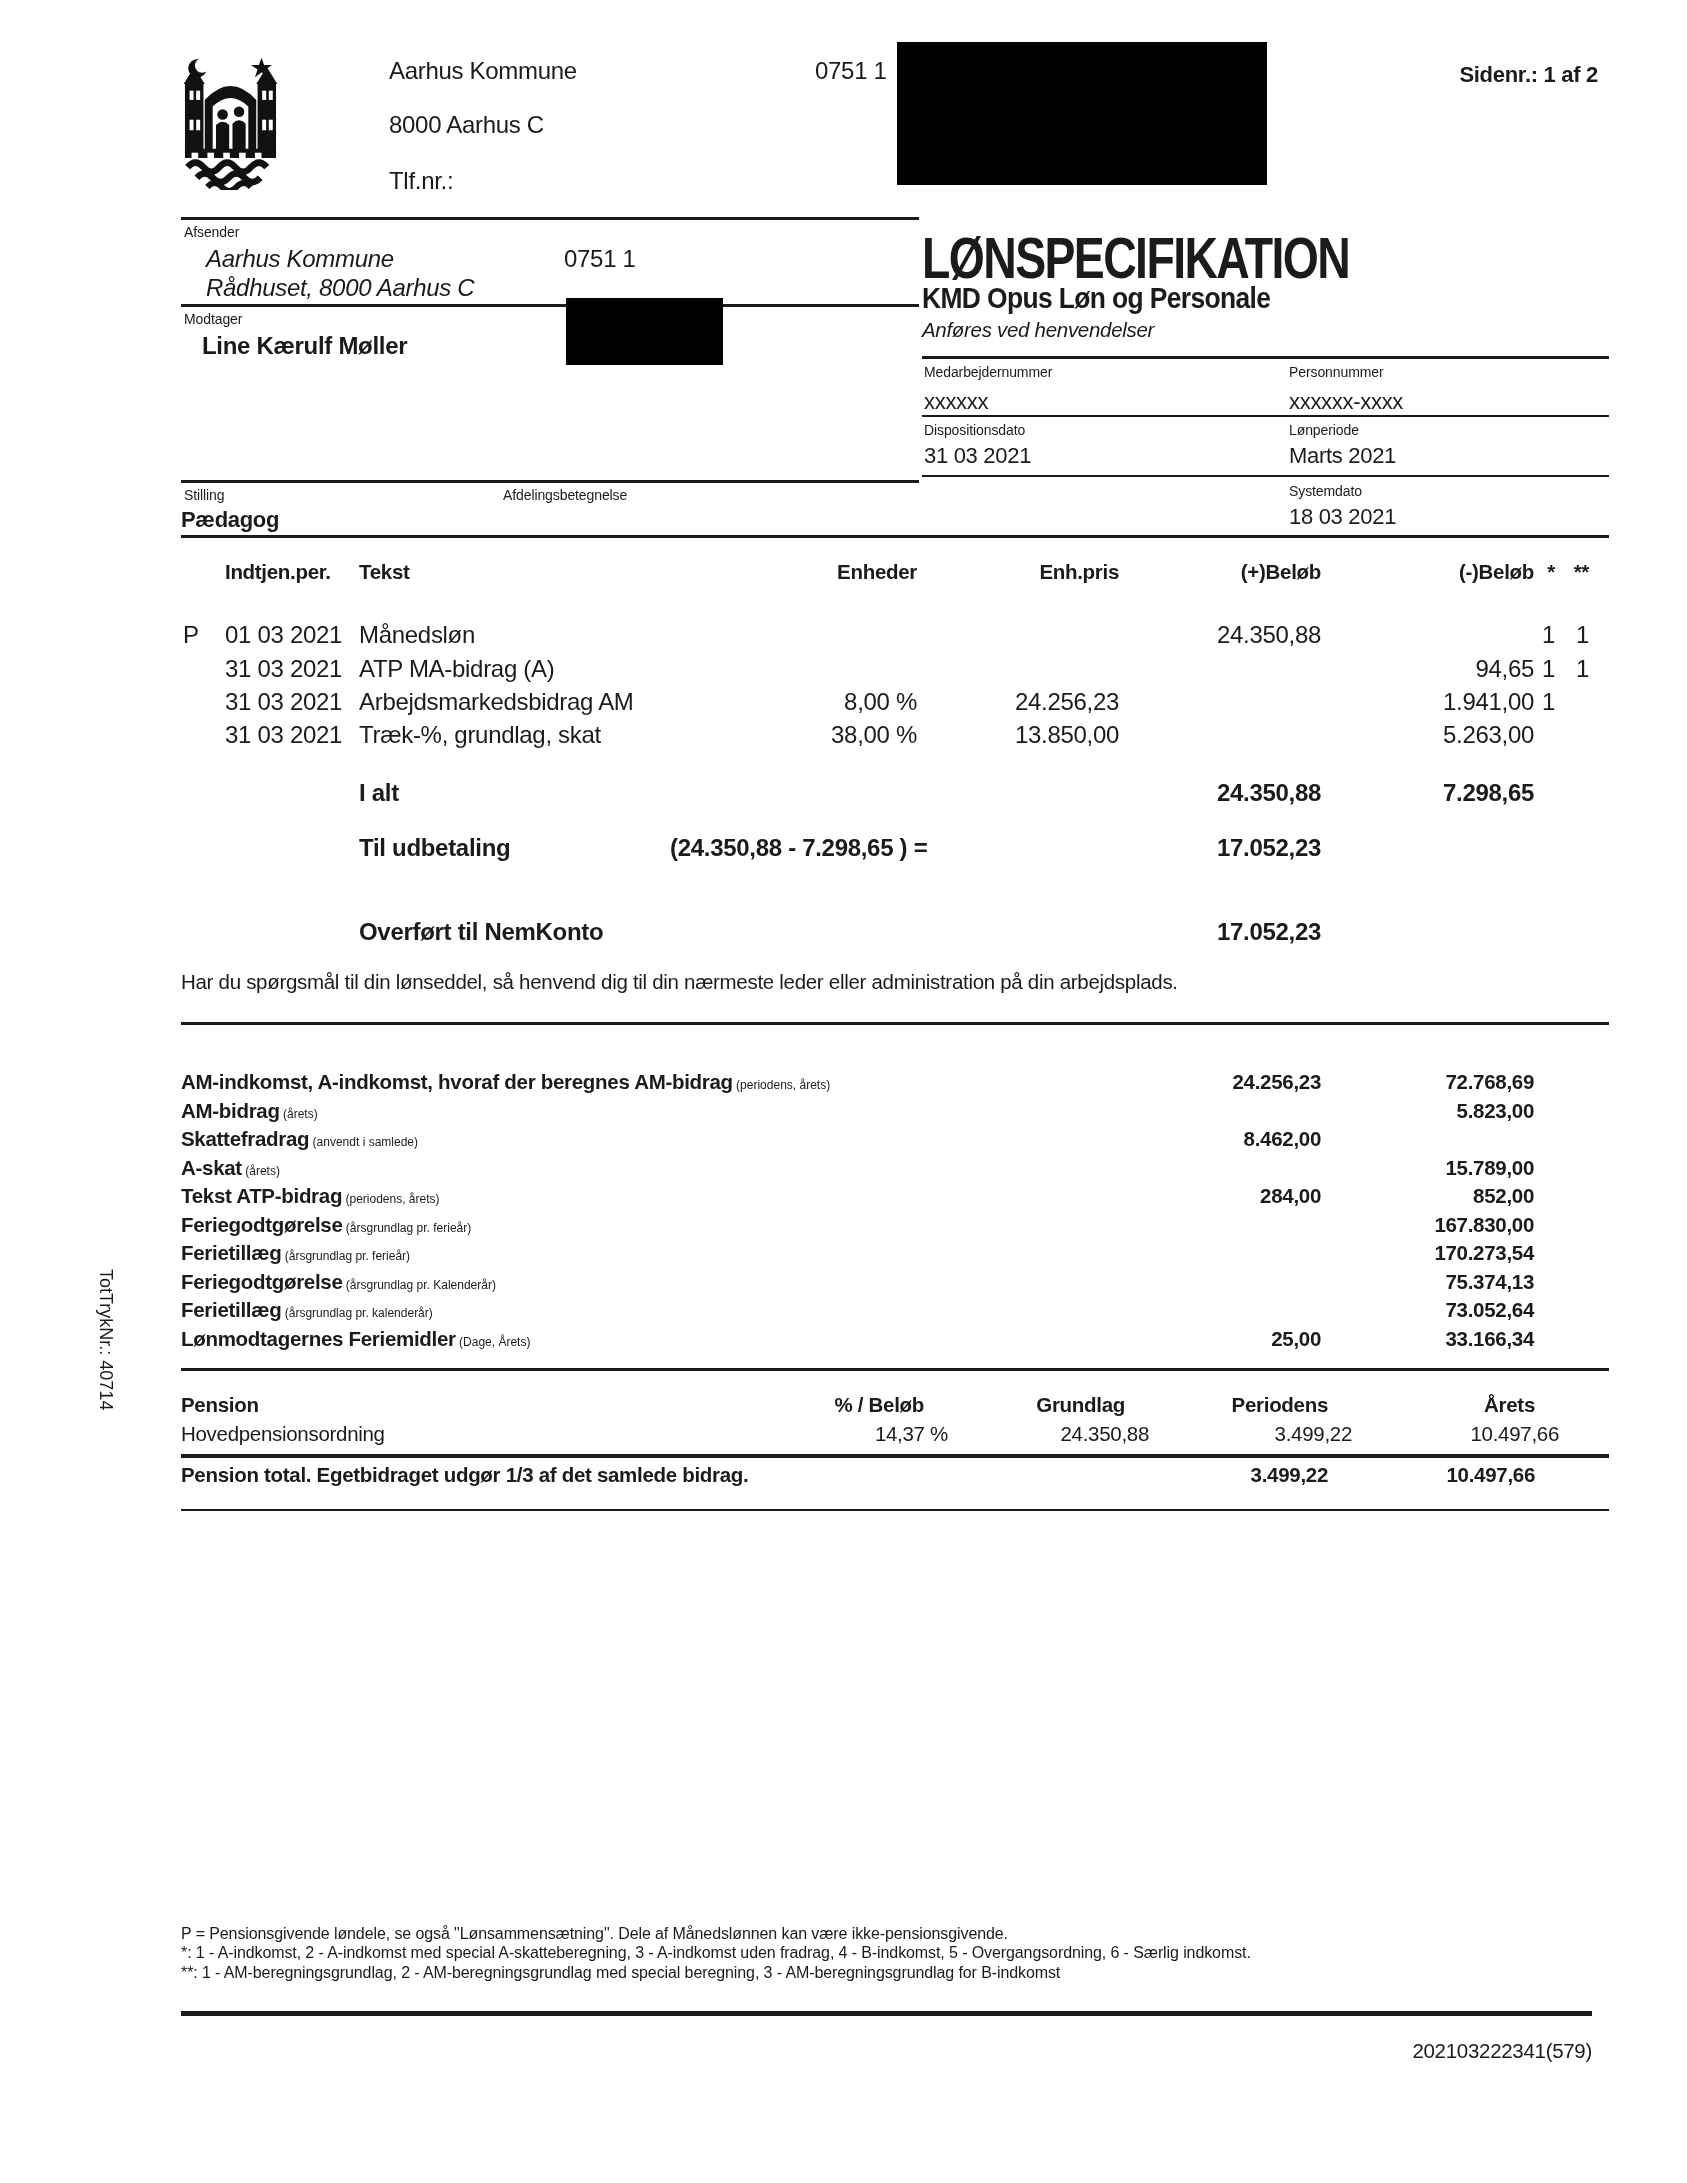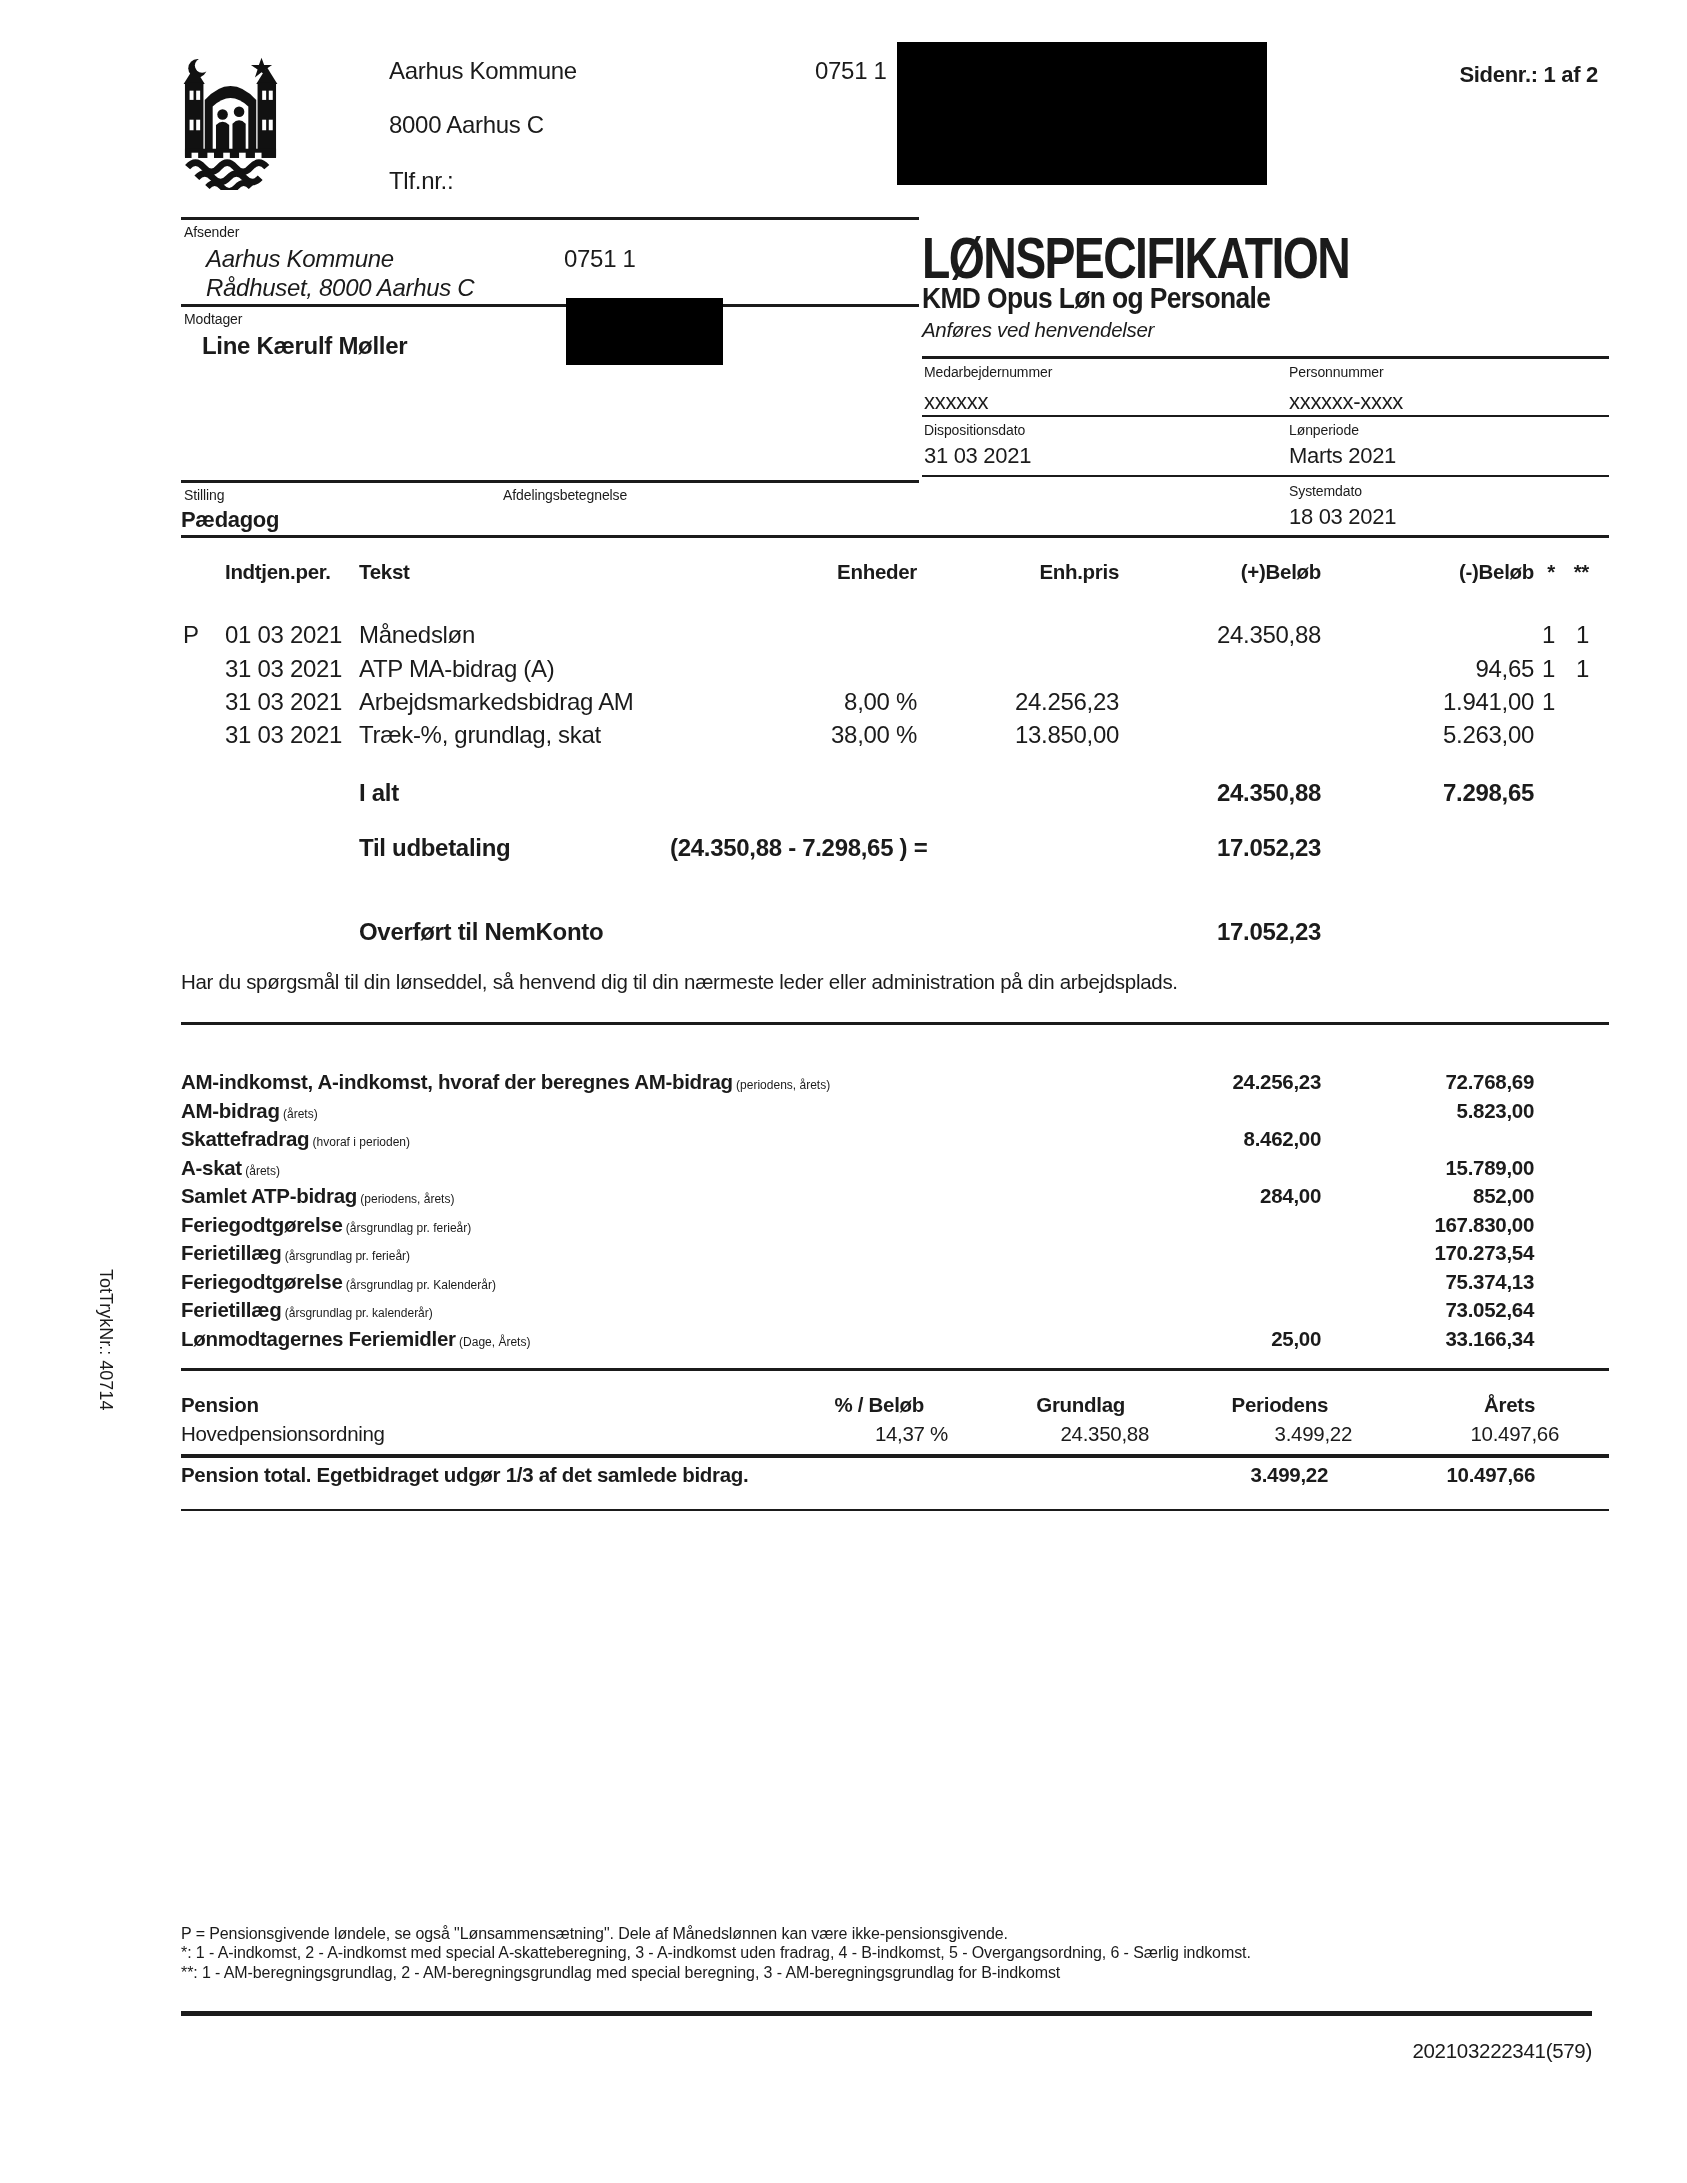--- a/index.html
+++ b/index.html
@@ -188,29 +188,29 @@
   <div class="row" style="top:1070px;">
     <div class="abs" style="left:181px;"><span class="sum-b">AM-indkomst, A-indkomst, hvoraf der beregnes AM-bidrag</span><span class="sum-n"> (periodens, årets)</span></div>
     <div class="abs sum-b c-plus">24.256,23</div>
     <div class="abs sum-b c-minus">72.768,69</div>
   </div>
   <div class="row" style="top:1099px;">
     <div class="abs" style="left:181px;"><span class="sum-b">AM-bidrag</span><span class="sum-n"> (årets)</span></div>
     <div class="abs sum-b c-minus">5.823,00</div>
   </div>
   <div class="row" style="top:1127px;">
-    <div class="abs" style="left:181px;"><span class="sum-b">Skattefradrag</span><span class="sum-n"> (hvoraf i perioden)</span></div>
+    <div class="abs" style="left:181px;"><span class="sum-b">Skattefradrag</span><span class="sum-n"> (anvendt i samlede)</span></div>
     <div class="abs sum-b c-plus">8.462,00</div>
   </div>
   <div class="row" style="top:1156px;">
     <div class="abs" style="left:181px;"><span class="sum-b">A-skat</span><span class="sum-n"> (årets)</span></div>
     <div class="abs sum-b c-minus">15.789,00</div>
   </div>
   <div class="row" style="top:1184px;">
-    <div class="abs" style="left:181px;"><span class="sum-b">Samlet ATP-bidrag</span><span class="sum-n"> (periodens, årets)</span></div>
+    <div class="abs" style="left:181px;"><span class="sum-b">Tekst ATP-bidrag</span><span class="sum-n"> (periodens, årets)</span></div>
     <div class="abs sum-b c-plus">284,00</div>
     <div class="abs sum-b c-minus">852,00</div>
   </div>
   <div class="row" style="top:1213px;">
     <div class="abs" style="left:181px;"><span class="sum-b">Feriegodtgørelse</span><span class="sum-n"> (årsgrundlag pr. ferieår)</span></div>
     <div class="abs sum-b c-minus">167.830,00</div>
   </div>
   <div class="row" style="top:1241px;">
     <div class="abs" style="left:181px;"><span class="sum-b">Ferietillæg</span><span class="sum-n"> (årsgrundlag pr. ferieår)</span></div>
     <div class="abs sum-b c-minus">170.273,54</div>

